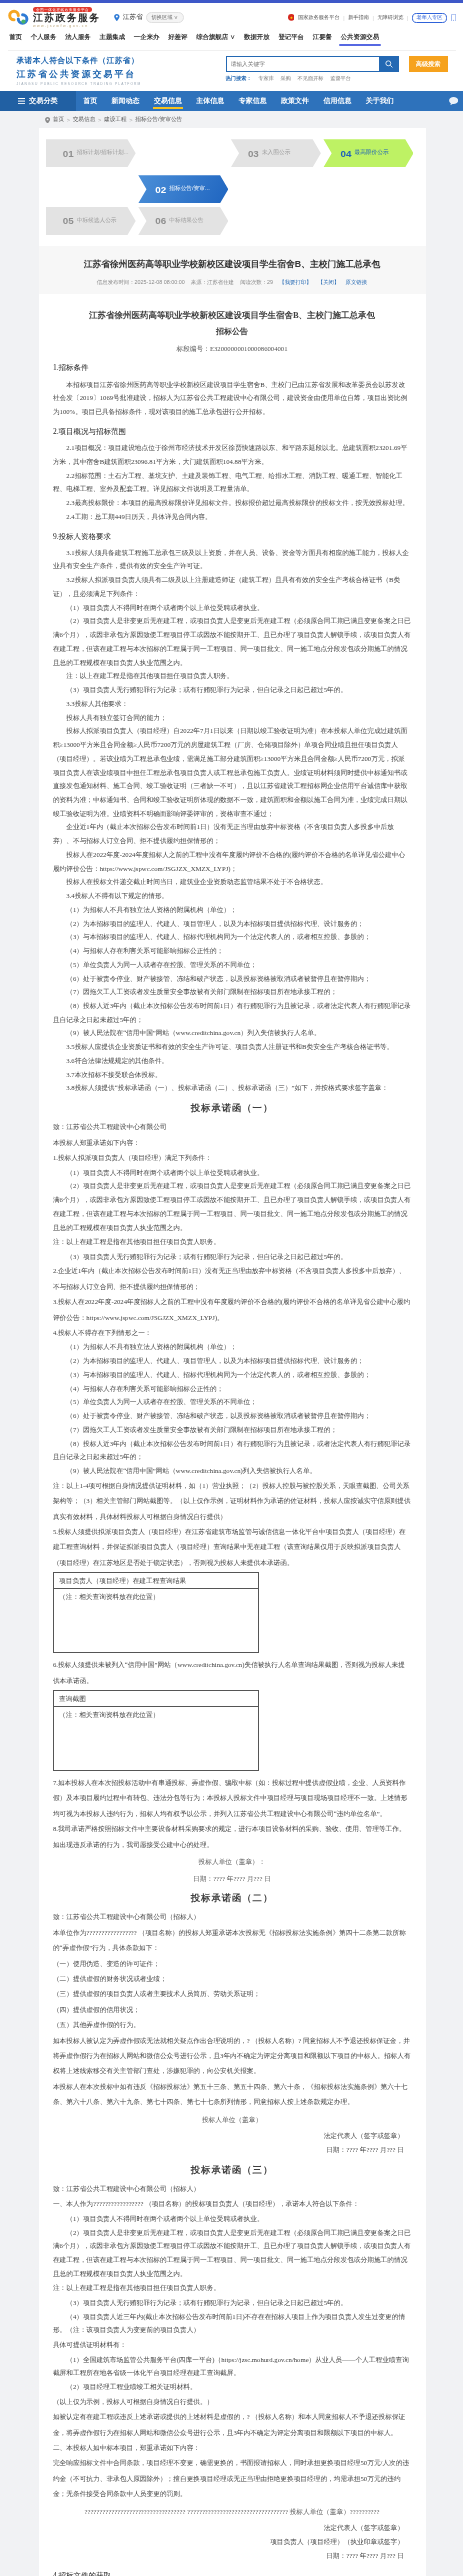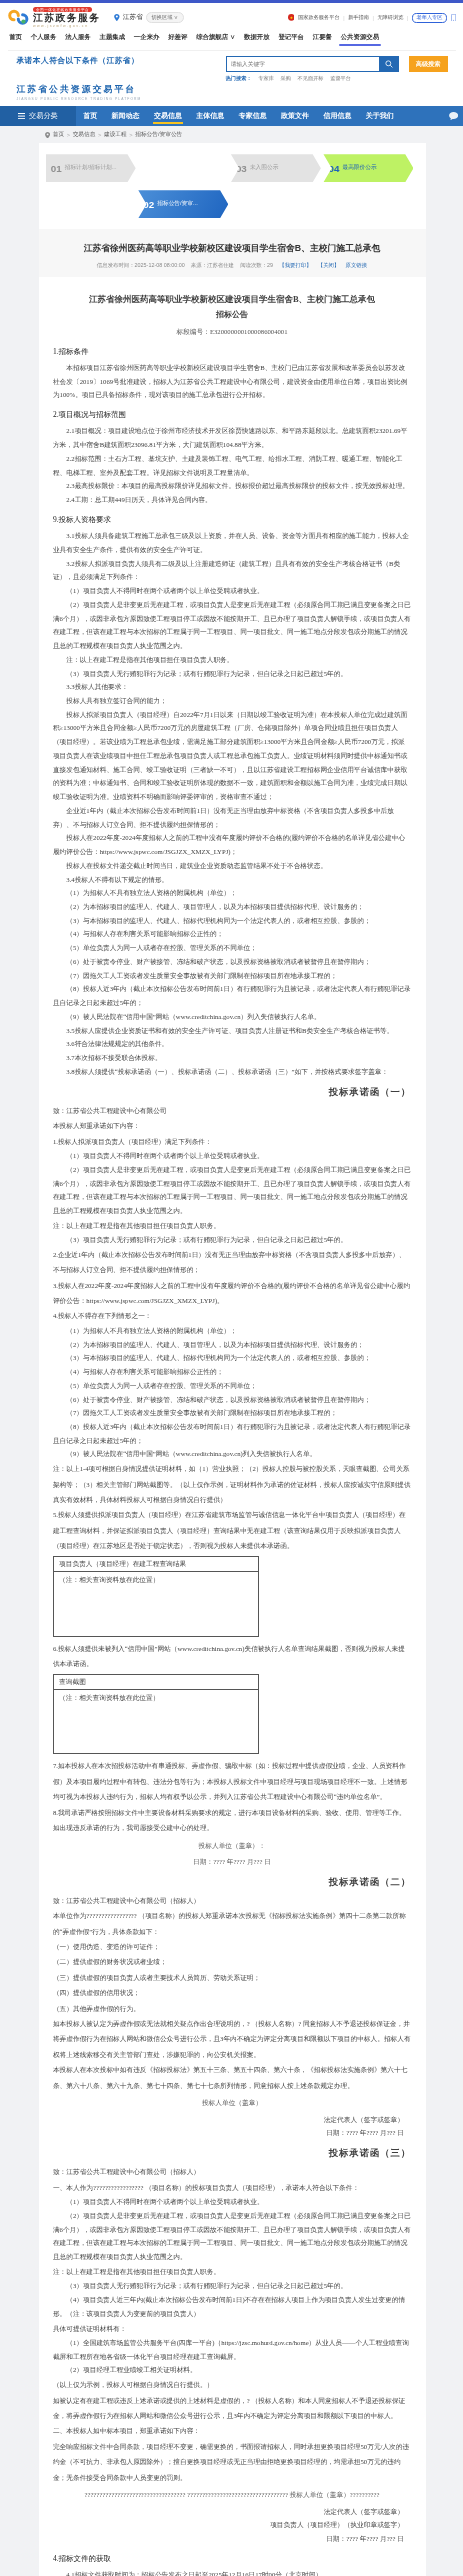--- a/index.html
+++ b/index.html
@@ -18,46 +18,46 @@
   .hdr-links{margin-left:auto;display:flex;align-items:center;gap:3.6px;font-size:5.2px;color:#555;}
   .hdr-sep{color:#ccc;}
   .elder-pill{color:#2e62d9;border:0.5px solid #2e62d9;border-radius:4.6px;padding:0.5px 3.6px;font-size:5.2px;}
   
   .topnav{display:flex;gap:8.8px;padding:5.2px 1px 4.1px;font-size:6.4px;font-weight:bold;color:#333;border-bottom:0.5px solid #f0f0f0;}
   .topnav-item{position:relative;cursor:pointer;padding-bottom:3.6px;}
   .topnav-item.active::after{content:"";position:absolute;left:-2.1px;right:-2.1px;bottom:0;height:1.5px;background:#5668e2;border-radius:1px;}
   
   .banner{display:flex;padding:5.2px 8.2px 5.2px;align-items:flex-start;}
   .bn-l1{font-size:7.7px;font-weight:bold;color:#1d64ae;letter-spacing:0.5px;}
-  .bn-l2{font-size:8.8px;font-weight:bold;color:#1d64ae;letter-spacing:2.1px;margin-top:18px;}
+  .bn-l2{font-size:8.8px;font-weight:bold;color:#1d64ae;letter-spacing:2.1px;margin-top:3px;}
   .bn-en{font-size:3.3px;color:#9aa7b5;letter-spacing:1.1px;margin-top:1px;}
   .bn-right{margin-left:auto;width:222px;}
   .search-row{display:flex;align-items:center;}
   .search-box{display:flex;flex:1;}
   .search-input{flex:1;height:14.4px;border:0.5px solid #2368b3;border-right:none;padding:0 4.1px;font-size:5.7px;color:#333;outline:none;}
   .search-btn{width:20.6px;height:15.5px;background:#2368b3;border:none;display:flex;align-items:center;justify-content:center;cursor:pointer;}
   .adv-btn{margin-left:9.3px;background:#f6a21d;color:#fff;border:none;height:15.5px;padding:0 7.2px;font-size:6.2px;font-weight:bold;cursor:pointer;}
   .hot-row{display:flex;gap:6.7px;font-size:5.2px;color:#777;margin-top:3.1px;align-items:center;}
   .hot-label{color:#2368b3;font-weight:bold;}
   
   .bluenav{background:#2e72bb;display:flex;align-items:stretch;height:19.6px;color:#fff;}
-  .bn-cat{background:#2160a3;width:76px;display:flex;align-items:center;justify-content:center;gap:3.6px;font-size:7.2px;font-weight:normal;cursor:pointer;}
+  .bn-cat{background:#2160a3;width:76px;display:flex;align-items:center;justify-content:center;gap:3.6px;font-size:7.2px;font-weight:bold;cursor:pointer;}
   .bn-items{display:flex;align-items:stretch;gap:0;flex:1;}
   .bn-item{display:flex;align-items:center;padding:0 7.2px;font-size:7px;font-weight:bold;position:relative;cursor:pointer;}
   .bn-item.active::after{content:"";position:absolute;left:6.2px;right:6.2px;bottom:2.1px;height:1.5px;background:#f7c21e;}
   .bn-chat{display:flex;align-items:center;padding-right:6.2px;}
   
   .pagebg{background:#f1f2f4;padding-bottom:0;}
   .breadcrumb{display:flex;align-items:center;gap:2.6px;font-size:5.7px;color:#555;padding:5.2px 0 4.1px 45px;}
   .bc-sep{color:#aaa;}
   .main-card{width:387px;margin:0 auto;background:#fff;}
   
   .steps-wrap{padding:11.3px 7.2px 7.2px;}
   .steps-row{display:flex;margin-bottom:3.6px;}
-  .step{width:90px;height:28px;background:#e3e3e3;display:flex;align-items:center;padding-left:5px;box-sizing:border-box;margin-right:2.6px;clip-path:polygon(0 0,calc(100% - 8.2px) 0,100% 50%,calc(100% - 8.2px) 100%,0 100%);cursor:pointer;}
+  .step{width:90px;height:28px;background:#e3e3e3;display:flex;align-items:center;padding-left:17px;box-sizing:border-box;margin-right:2.6px;clip-path:polygon(0 0,calc(100% - 8.2px) 0,100% 50%,calc(100% - 8.2px) 100%,0 100%);cursor:pointer;}
   .step.notch{clip-path:polygon(0 0,calc(100% - 8.2px) 0,100% 50%,calc(100% - 8.2px) 100%,0 100%,8.2px 50%);}
   .step-num{font-size:9.8px;font-weight:bold;color:#8f8f8f;}
   .step-label{font-size:5.7px;color:#9a9a9a;margin-left:3.1px;}
   .step.active{background:linear-gradient(120deg,#4b8fd8,#1f65c0);margin-top:36px;}
   .step.active .step-num,.step.active .step-label{color:#fff;}
   .step.light{background:#bef264;}
   .step.light .step-num,.step.light .step-label{color:#1e62b8;}
   
   .title-band{background:#f7f7f7;padding:12.4px 13.4px 8.2px;text-align:center;}
   .art-title{font-size:8.8px;font-weight:bold;color:#333;margin:0;line-height:1.5;}
@@ -65,21 +65,21 @@
   .art-meta .link{color:#2368b3;cursor:pointer;}
   
   .doc{padding:12.4px 14.4px 13.4px;font-family:"Liberation Serif","DejaVu Serif",serif;font-size:6.7px;color:#3f3f3f;}
   .doc-title{text-align:center;font-size:8.5px;font-weight:bold;margin:2.1px 0 1px;line-height:1.7;}
   .doc-title2{text-align:center;font-size:8px;font-weight:bold;margin:3.1px 0 5.2px;}
   .doc-center{text-align:center;margin:3.1px 0;line-height:2.0;color:#555;}
   .doc-h{font-size:7.5px;font-weight:normal;color:#222;margin:8.2px 0 4.1px;font-family:"Liberation Serif",serif;}
   .doc-p{margin:0;text-indent:2em;line-height:2.05;}
   .doc-pl{margin:0;line-height:2.3;}
   .doc-right{text-align:right;line-height:2.05;padding-right:7.2px;}
-  .doc-ct{text-align:right;font-size:9.3px;font-weight:bold;margin:7.2px 0 4.1px;letter-spacing:1px;}
+  .doc-ct{text-align:center;font-size:9.3px;font-weight:bold;margin:7.2px 0 4.1px;letter-spacing:1px;}
   .doc-box{width:57%;border:0.5px solid #555;margin:2.1px 0 4.1px;}
   .doc-box-title{padding:0.5px 5.2px;border-bottom:0.5px solid #555;line-height:2.0;}
   .doc-box-note{padding:1px 5.2px 49px;line-height:2.0;}
 </style>
 </head>
 <body>
 
 <div class="topstrip"></div>
 
 <div class="site-header">
@@ -221,20 +221,30 @@
             <span class="step-num">02</span>
             <span class="step-label">招标公告/资审...</span>
           </div>
           <div class="step  notch">
             <span class="step-num">03</span>
             <span class="step-label">未入围公示</span>
           </div>
           <div class="step light notch">
             <span class="step-num">04</span>
             <span class="step-label">最高限价公示</span>
+          </div>
+        </div>
+      <div class="steps-row" id="steps-row2">
+          <div class="step ">
+            <span class="step-num">05</span>
+            <span class="step-label">中标候选人公示</span>
+          </div>
+          <div class="step  notch">
+            <span class="step-num">06</span>
+            <span class="step-label">中标结果公告</span>
           </div>
         </div>
     </div>
 
     <div class="title-band">
       <h1 class="art-title">江苏省徐州医药高等职业学校新校区建设项目学生宿舍B、主校门施工总承包</h1>
       <div class="art-meta">
         <span>信息发布时间：2025-12-08 08:00:00</span>
         <span>来源：江苏省住建</span>
         <span>阅读次数：29</span>

